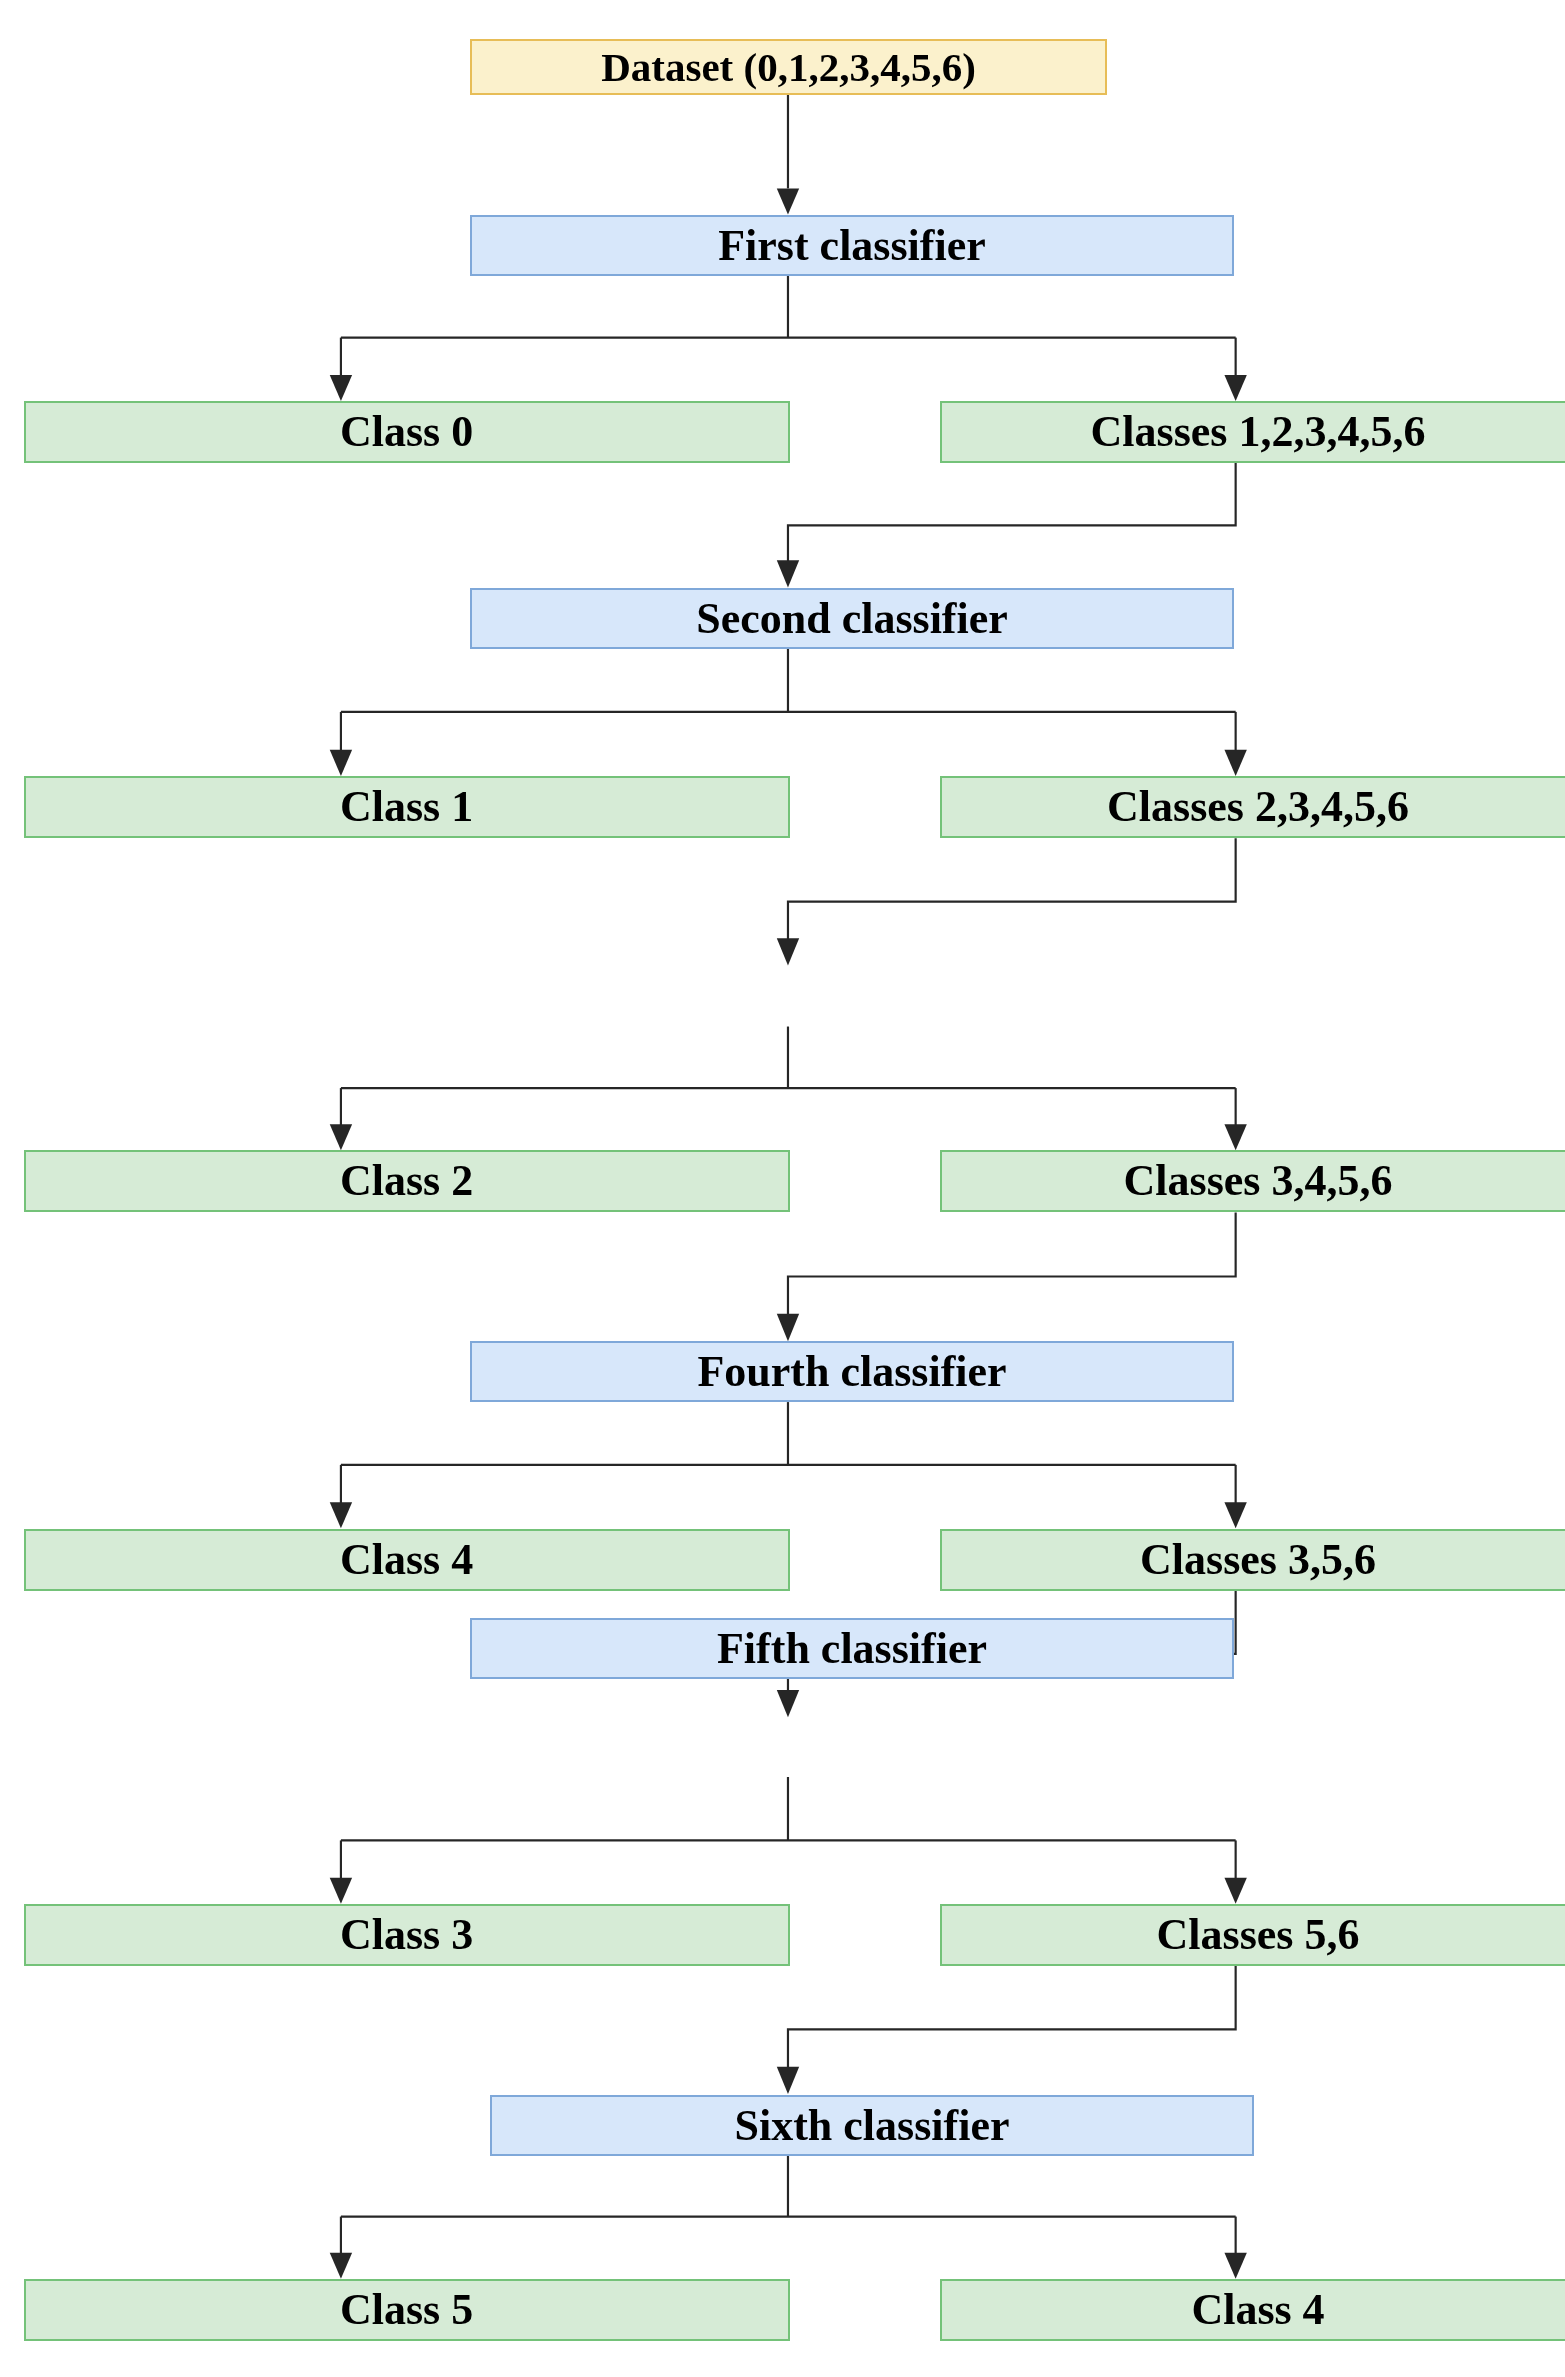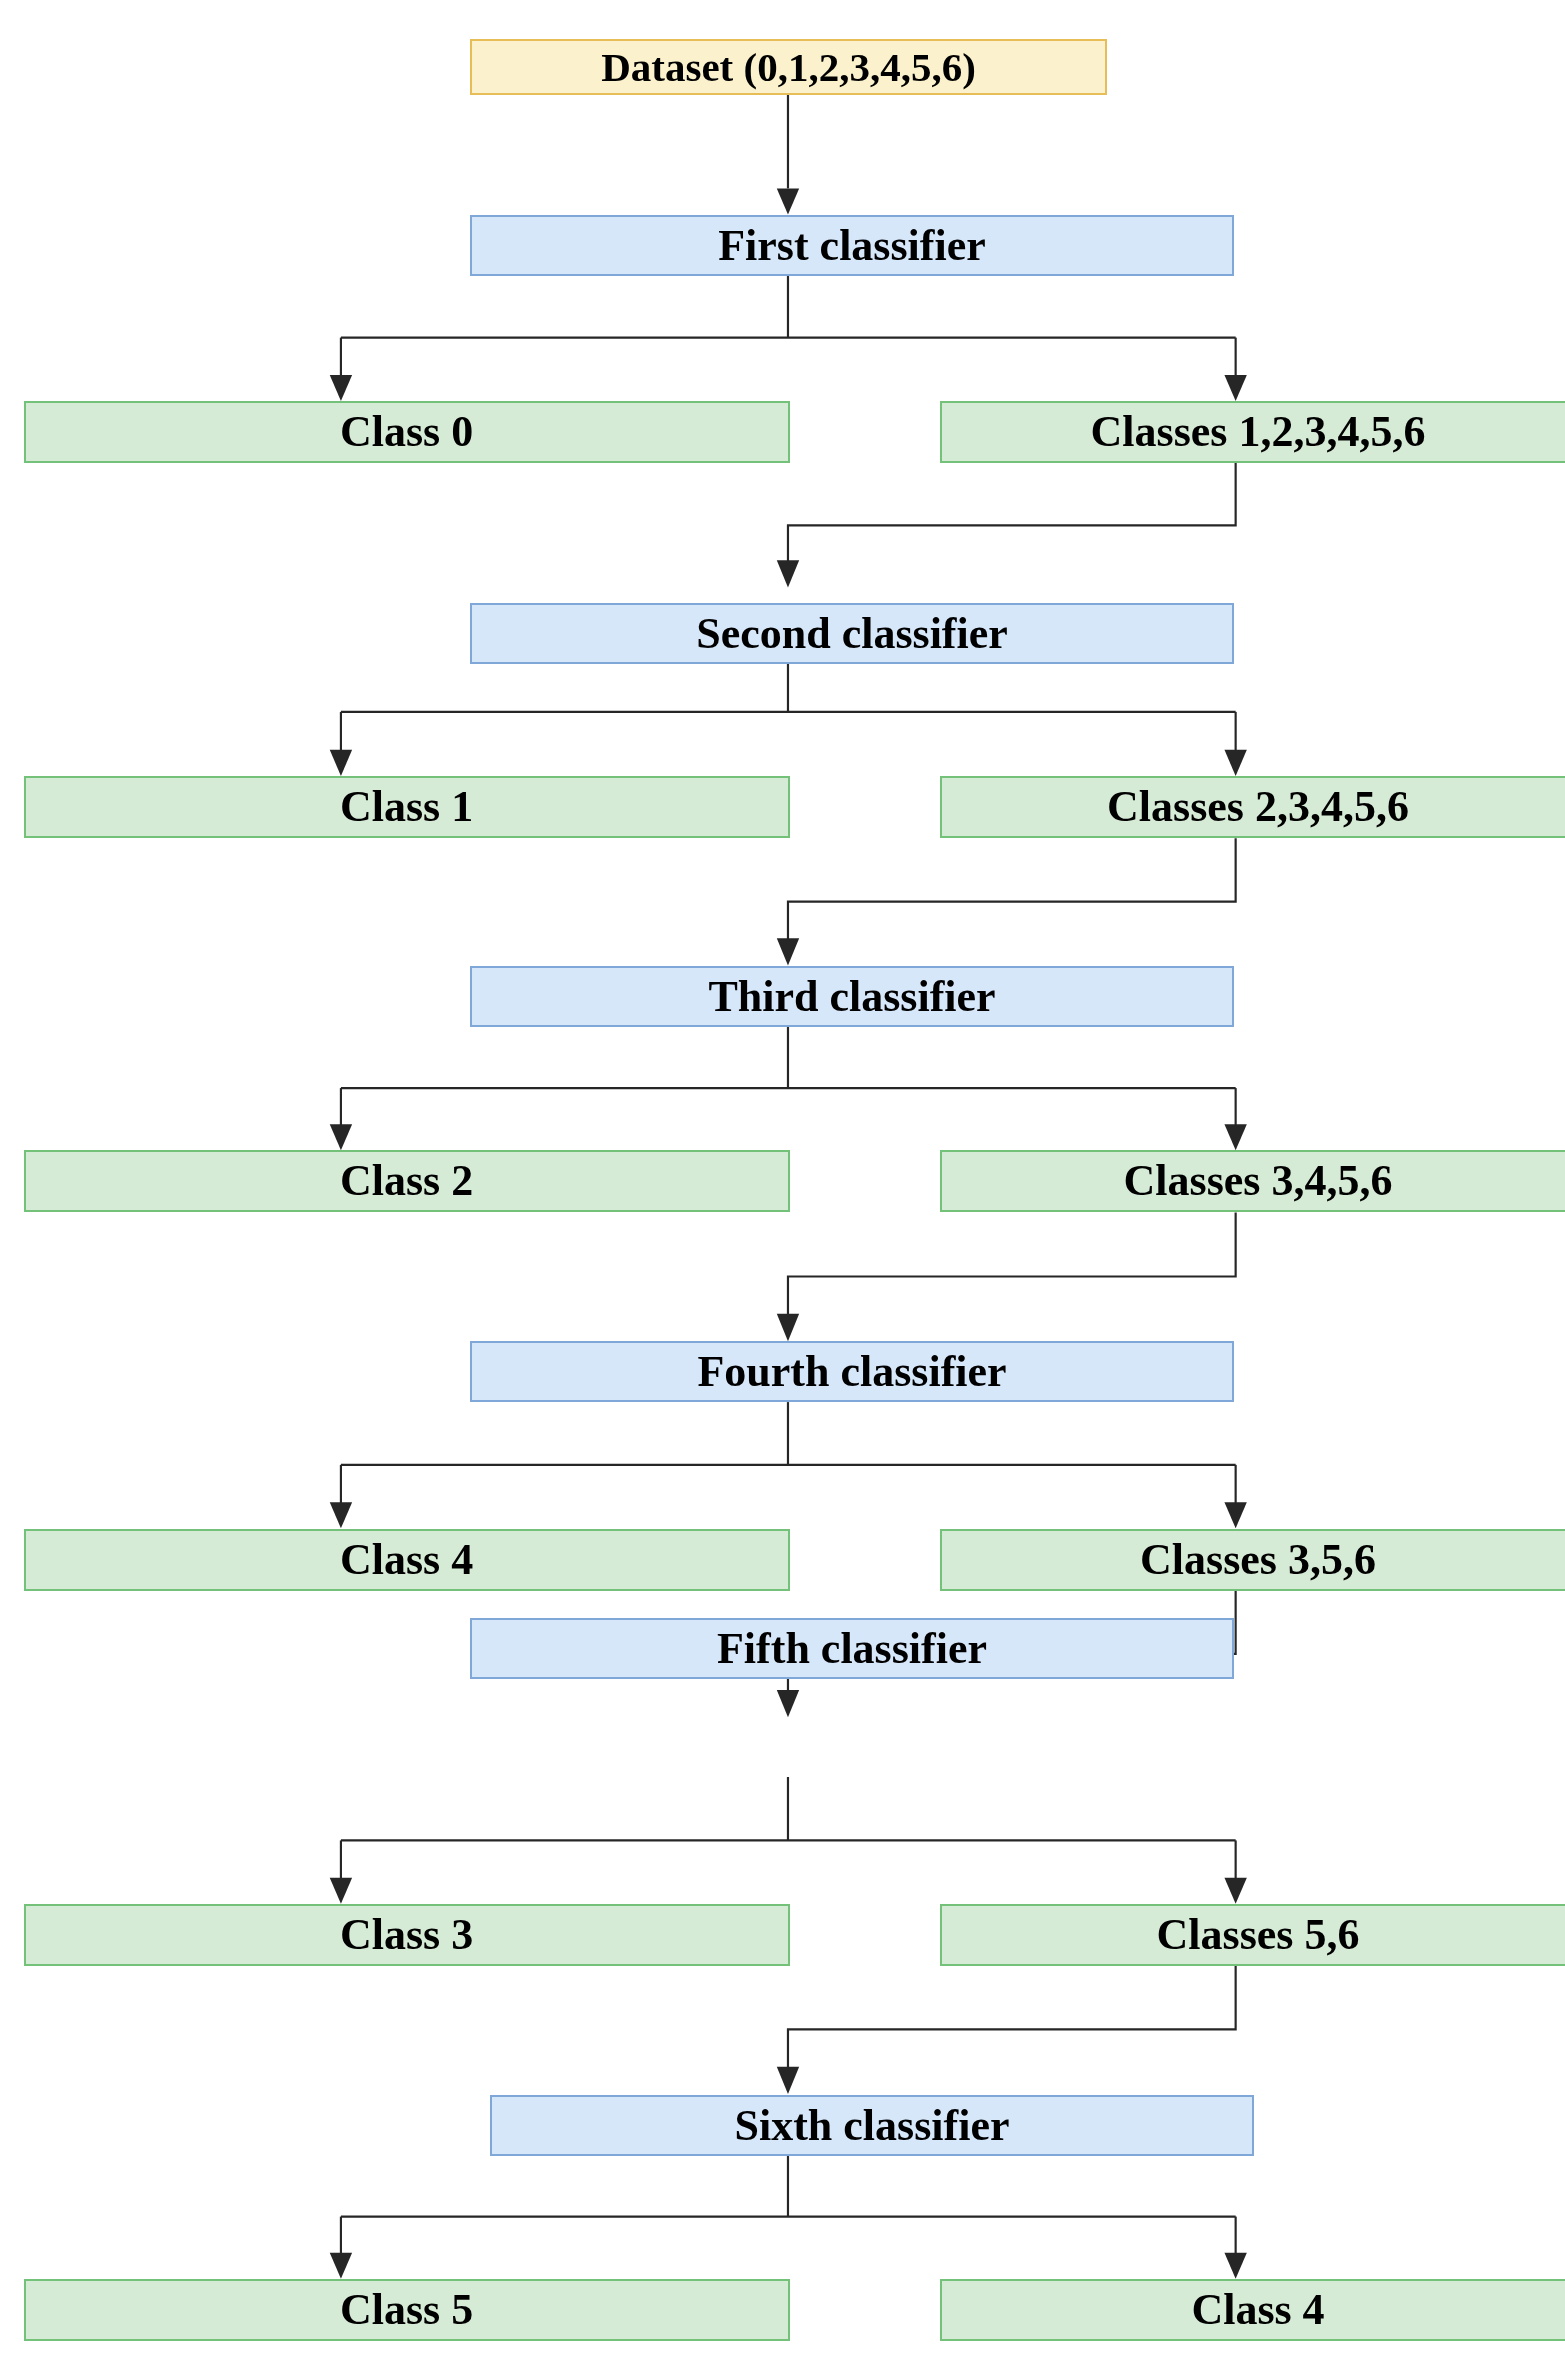--- a/index.html
+++ b/index.html
@@ -38,21 +38,21 @@
   }
   .node.cls{
     height:62px;
     background:var(--class-fill);border-color:var(--class-border);
   }
   .node.cls.left{left:23.6px;width:766px;}
   .node.cls.right{left:940px;width:636px;}
   
   .p-clf1{top:215px;height:60px;}
   .p-row1{top:401px;height:61px;}
-  .p-clf2{top:588px;margin-top:15px;}
+  .p-clf2{top:588px;}
   .p-row2{top:776px;}
   .p-clf3{top:966px;}
   .p-row3{top:1150px;}
   .p-clf4{top:1341px;}
   .p-row4{top:1529px;}
   .p-clf5{top:1618px;height:60px;}
   .p-row5{top:1904px;height:61px;}
   .p-clf6{top:2095px;height:60px;margin-left:20px;}
   .p-row6{top:2279px;height:64px;}
 </style>
@@ -151,21 +151,20 @@
   <div class="node dataset">Dataset (0,1,2,3,4,5,6)</div>
 
   <div class="node clf p-clf1">First classifier</div>
   <div class="node cls left p-row1">Class 0</div>
   <div class="node cls right p-row1">Classes 1,2,3,4,5,6</div>
 
   <div class="node clf p-clf2">Second classifier</div>
   <div class="node cls left p-row2">Class 1</div>
   <div class="node cls right p-row2">Classes 2,3,4,5,6</div>
 
-  <div class="node clf p-clf3">Third classifier</div>
   <div class="node cls left p-row3">Class 2</div>
   <div class="node cls right p-row3">Classes 3,4,5,6</div>
 
   <div class="node clf p-clf4">Fourth classifier</div>
   <div class="node cls left p-row4">Class 4</div>
   <div class="node cls right p-row4">Classes 3,5,6</div>
 
   <div class="node clf p-clf5">Fifth classifier</div>
   <div class="node cls left p-row5">Class 3</div>
   <div class="node cls right p-row5">Classes 5,6</div>

